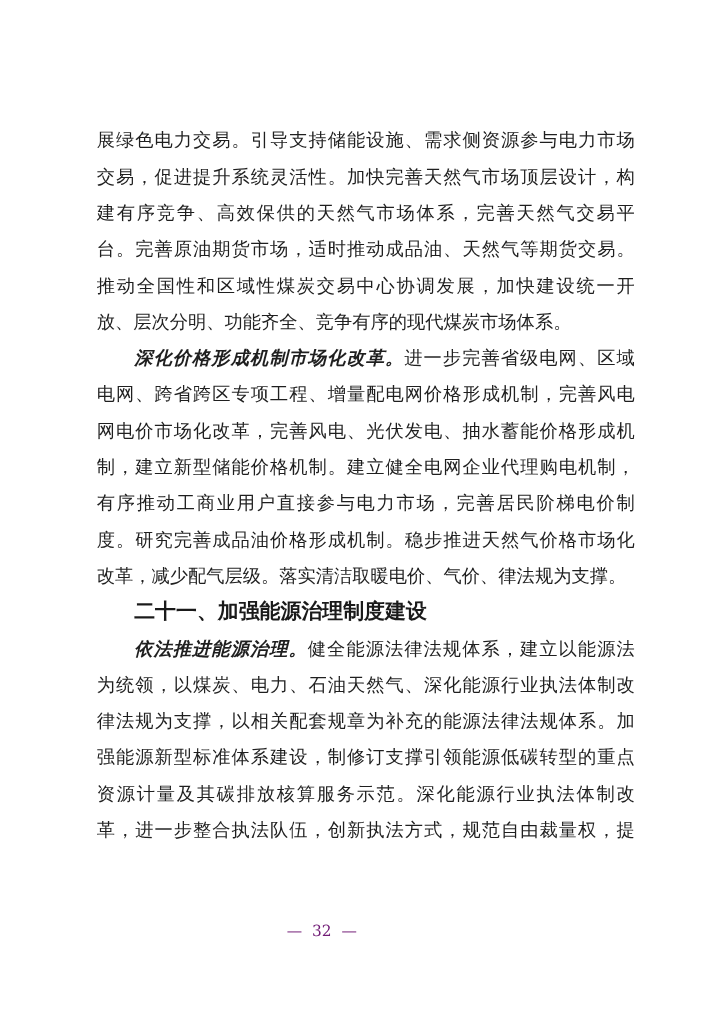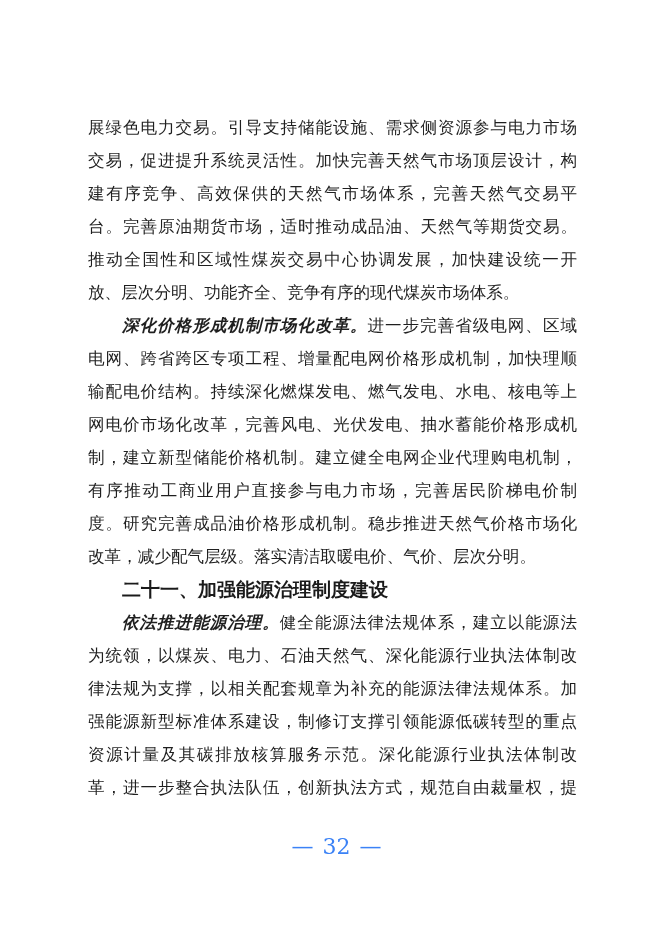--- a/index.html
+++ b/index.html
@@ -46,49 +46,47 @@
     text-align-last: left;
     -moz-text-align-last: left;
     color: #1a1a1a;
   }
   .footer {
     position: absolute;
     top: 836px;
     left: 0;
     width: 100%;
     text-align: center;
-    font-size: 22px;
+    font-size: 14px;
     line-height: 22px;
-    color: #3b82f6;
-    margin-left: 44px;
+    color: #701a75;
   }
   .footer .dash { display: inline-block; }
   .footer .num { display: inline-block; margin: 0 9px; }
 </style>
 </head>
 <body>
 
 <div class="page">
   <div class="content">
 
     <p class="line">展绿色电力交易。引导支持储能设施、需求侧资源参与电力市场</p>
     <p class="line">交易，促进提升系统灵活性。加快完善天然气市场顶层设计，构</p>
     <p class="line">建有序竞争、高效保供的天然气市场体系，完善天然气交易平</p>
     <p class="line">台。完善原油期货市场，适时推动成品油、天然气等期货交易。</p>
     <p class="line">推动全国性和区域性煤炭交易中心协调发展，加快建设统一开</p>
     <p class="line plast">放、层次分明、功能齐全、竞争有序的现代煤炭市场体系。</p>
 
     <p class="line indent"><b class="lead">深化价格形成机制市场化改革。</b><span>进一步完善省级电网、区域</span></p>
-    <p class="line">电网、跨省跨区专项工程、增量配电网价格形成机制，加快理顺</p>
-    <p class="line">输配电价结构。持续深化燃煤发电、燃气发电、水电、核电等上</p>
+    <p class="line">电网、跨省跨区专项工程、增量配电网价格形成机制，完善风电</p>
     <p class="line">网电价市场化改革，完善风电、光伏发电、抽水蓄能价格形成机</p>
     <p class="line">制，建立新型储能价格机制。建立健全电网企业代理购电机制，</p>
     <p class="line">有序推动工商业用户直接参与电力市场，完善居民阶梯电价制</p>
     <p class="line">度。研究完善成品油价格形成机制。稳步推进天然气价格市场化</p>
-    <p class="line plast">改革，减少配气层级。落实清洁取暖电价、气价、层次分明。</p>
+    <p class="line plast">改革，减少配气层级。落实清洁取暖电价、气价、律法规为支撑。</p>
 
     <h2 class="heading">二十一、加强能源治理制度建设</h2>
 
     <p class="line indent"><b class="lead">依法推进能源治理。</b><span>健全能源法律法规体系，建立以能源法</span></p>
     <p class="line">为统领，以煤炭、电力、石油天然气、深化能源行业执法体制改</p>
     <p class="line">律法规为支撑，以相关配套规章为补充的能源法律法规体系。加</p>
     <p class="line">强能源新型标准体系建设，制修订支撑引领能源低碳转型的重点</p>
     <p class="line">资源计量及其碳排放核算服务示范。深化能源行业执法体制改</p>
     <p class="line">革，进一步整合执法队伍，创新执法方式，规范自由裁量权，提</p>
 

